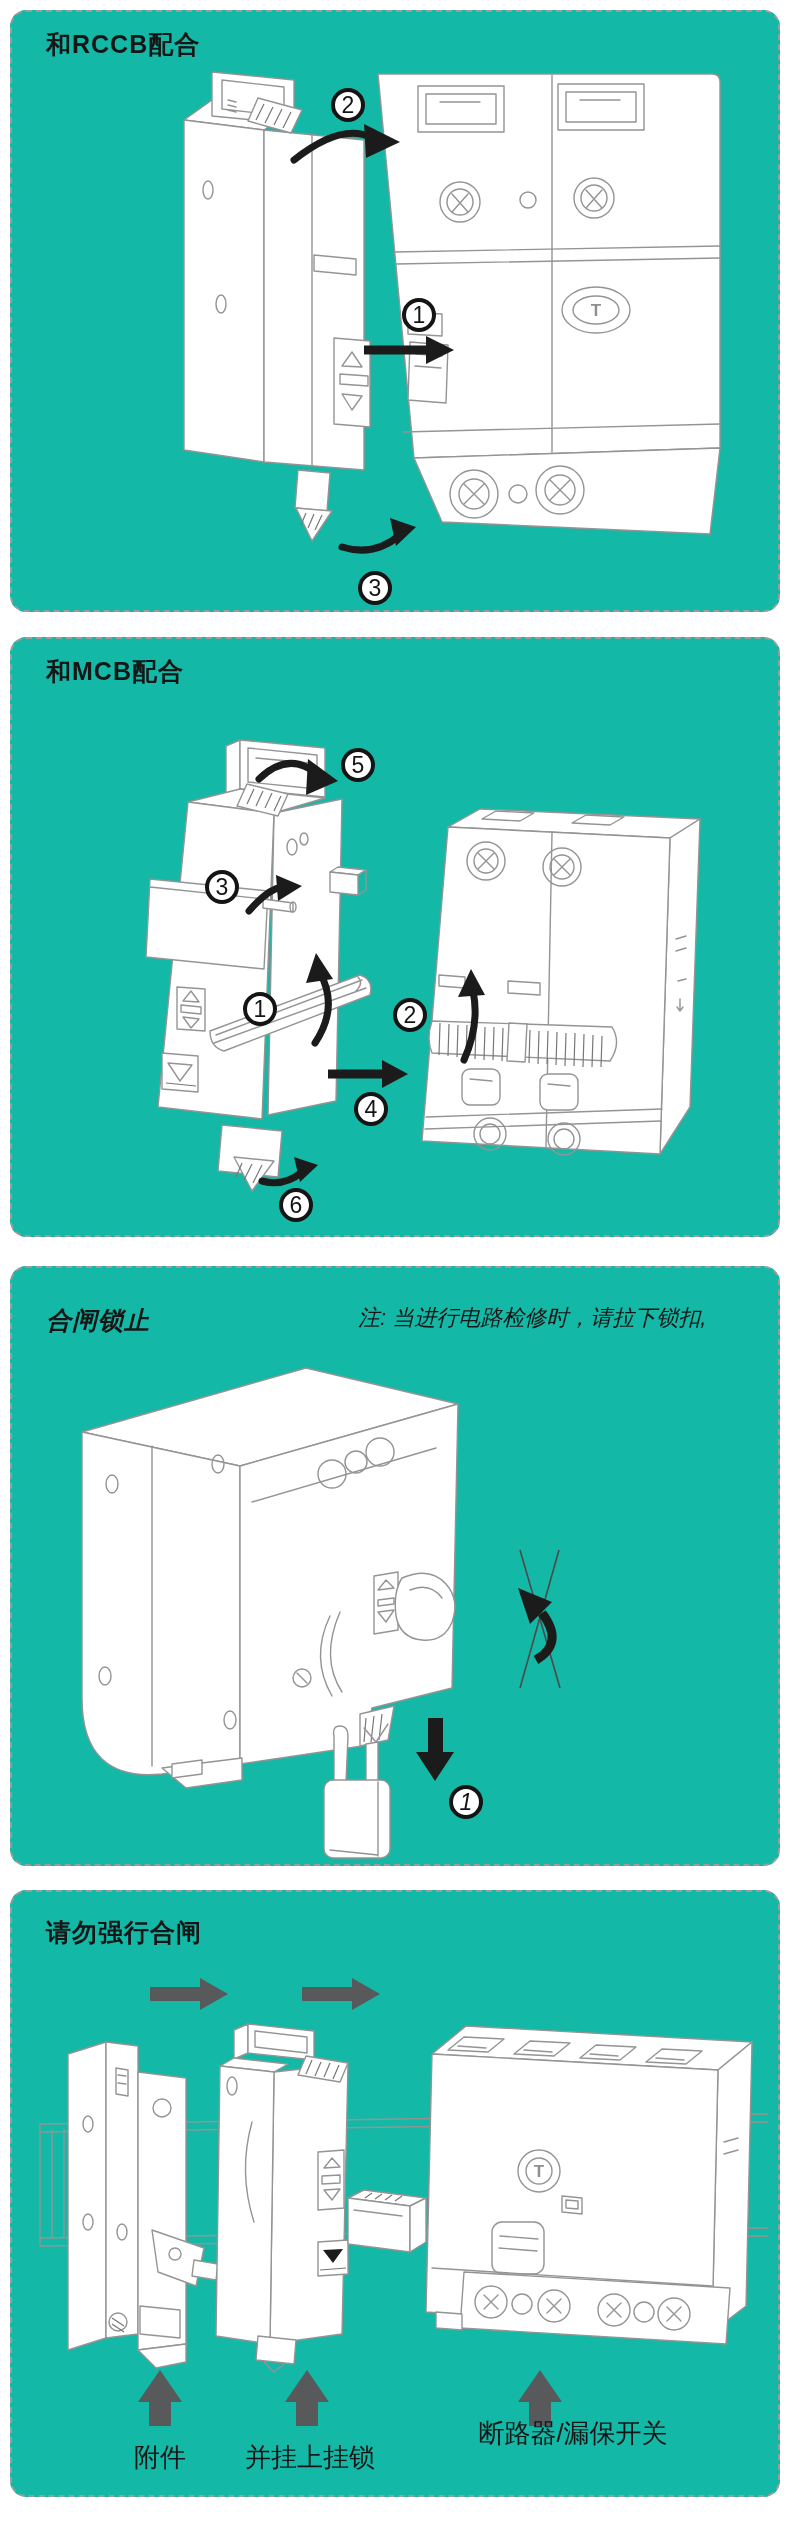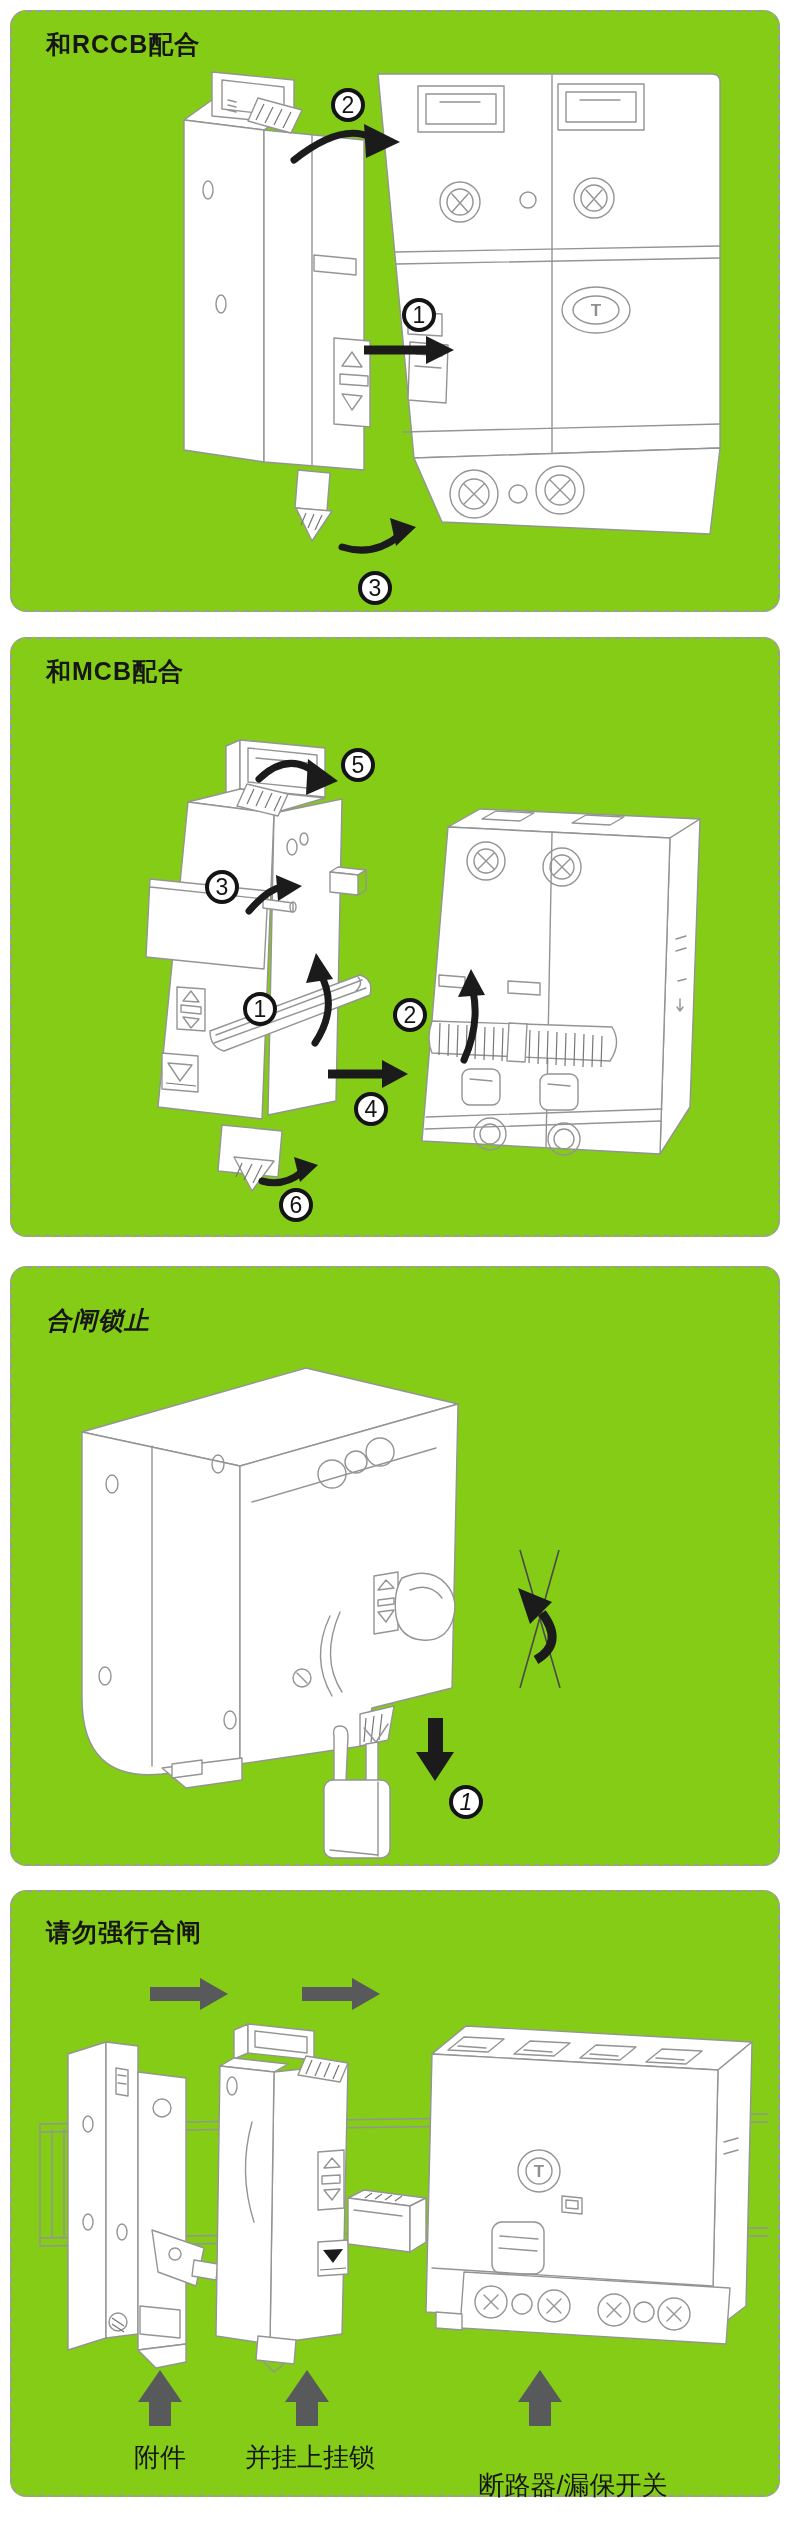--- a/index.html
+++ b/index.html
@@ -1,19 +1,19 @@
 <!DOCTYPE html>
 <html><head>
 <meta charset="utf-8">
 <style>
   html,body{margin:0;padding:0;background:#ffffff;}
   body{width:790px;height:2521px;position:relative;overflow:hidden;
        font-family:"Liberation Sans","DejaVu Sans",sans-serif;color:#1a1a1a;}
   .panel{position:absolute;left:10px;width:770px;box-sizing:border-box;
-         border:2px dashed #9c9c9c;border-radius:16px;background:#84cc16;}
+         border:2px dashed #9c9c9c;border-radius:16px;background:#14b8a6;}
   #panel-rccb{top:10px;height:602px;}
   #panel-mcb{top:637px;height:600px;}
   #panel-lock{top:1266px;height:600px;font-style:italic;}
   #panel-fitting{top:1890px;height:607px;}
   .title{position:absolute;left:34px;top:16px;font-size:25px;font-weight:600;
          letter-spacing:1px;color:#161616;white-space:nowrap;}
   #panel-lock .title{top:36px;}
   #panel-fitting .title{top:24px;}
   .illus{position:absolute;left:0;top:0;}
   .num{position:absolute;width:34px;height:34px;border:4px solid #141414;border-radius:50%;
@@ -203,20 +203,21 @@
   <div class="num" style="left:193px;top:231px;">3</div>
   <div class="num" style="left:231px;top:353px;">1</div>
   <div class="num" style="left:381px;top:359px;">2</div>
   <div class="num" style="left:342px;top:453px;">4</div>
   <div class="num" style="left:267px;top:549px;">6</div>
 </section>
 
 <section class="panel" id="panel-lock">
   <div class="title">合闸锁止</div>
   <div class="note">
+    <div class="l1">注: 当进行电路检修时，请拉下锁扣,</div>
   </div>
 
   <svg class="illus" width="766" height="596" viewBox="0 0 766 596">
     <g>
       <path class="lnf" d="M70,164 L294,100 L446,136 L228,198 Z"></path>
       <path class="lnf" d="M70,164 L228,198 L228,496 L150,506 Q70,514 70,430 Z"></path>
       <path class="lnf" d="M228,198 L446,136 L440,420 L360,440 L350,478 L228,496 Z"></path>
       <path class="ln" d="M140,178 L140,498"></path>
       <ellipse class="ln" cx="100" cy="216" rx="6" ry="9"></ellipse>
       <ellipse class="ln" cx="206" cy="196" rx="6" ry="9"></ellipse>
@@ -353,14 +354,14 @@
     </g>
     <g>
       <polygon class="garrow" points="126,510 148,478 170,510 159,510 159,534 137,534 137,510"></polygon>
       <polygon class="garrow" points="273,510 295,478 317,510 306,510 306,534 284,534 284,510"></polygon>
       <polygon class="garrow" points="506,510 528,478 550,510 539,510 539,534 517,534 517,510"></polygon>
     </g>
   </svg>
 
   <div class="devlabel" style="left:148px;top:548px;">附件</div>
   <div class="devlabel" style="left:298px;top:548px;">并挂上挂锁</div>
-  <div class="devlabel" style="left:561px;top:576px;">断路器/漏保开关</div>
+  <div class="devlabel" style="left:561px;top:524px;">断路器/漏保开关</div>
 </section>
 
 </body></html>

